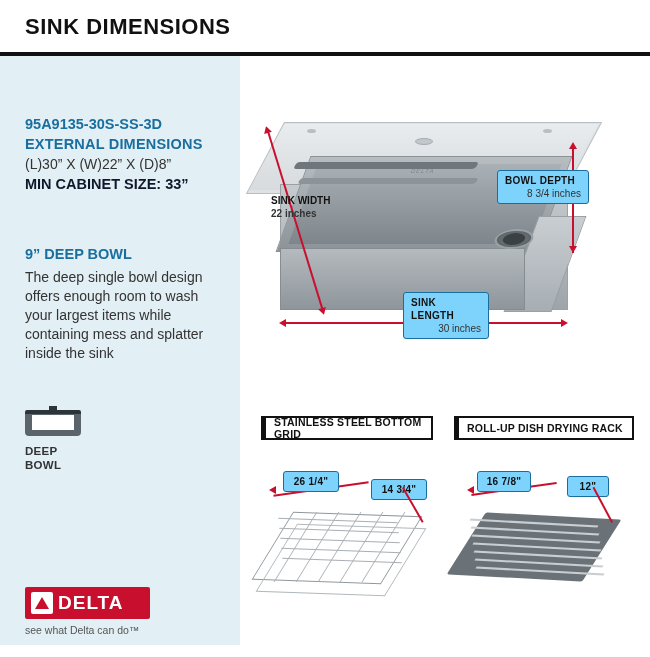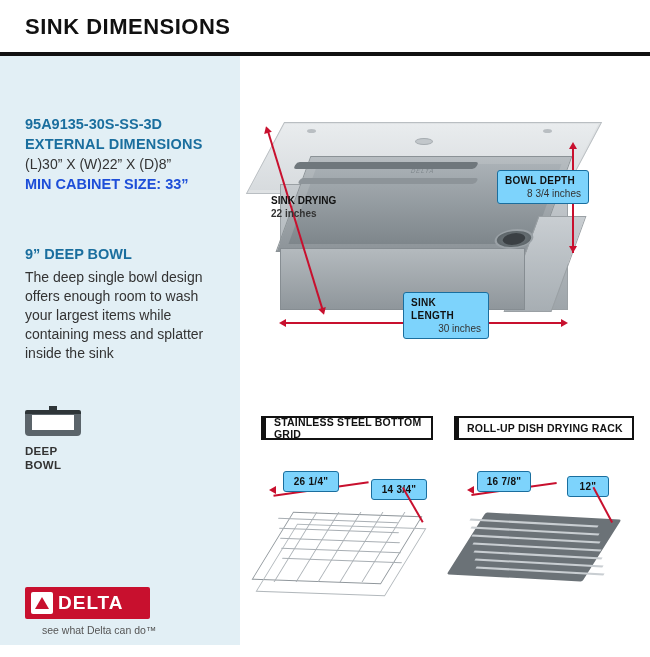--- a/index.html
+++ b/index.html
@@ -75,21 +75,21 @@
     position: absolute;
     left: 25px; top: 100px;
     font-size: 14px;
     color: #333333;
   }
   .min-cab {
     position: absolute;
     left: 25px; top: 120px;
     font-size: 14.5px;
     font-weight: bold;
-    color: #1d4ed8;
+    color: #0f172a;
   }
 
   .deep-bowl-head {
     position: absolute;
     left: 25px; top: 190px;
     font-size: 14.5px;
     font-weight: bold;
     color: #1a6e9e;
   }
   .deep-bowl-body {
@@ -168,21 +168,21 @@
   .delta-word {
     position: absolute;
     left: 33px; top: 5px;
     font-size: 19px;
     font-weight: bold;
     color: #ffffff;
     letter-spacing: 1px;
   }
   .delta-tag {
     position: absolute;
-    left: 42px; top: 568px;
+    left: 25px; top: 568px;
     font-size: 10.5px;
     color: #555555;
   }
 
   
   .right-area {
     position: absolute;
     left: 243px; top: 56px;
     width: 407px; height: 601px;
     background: #ffffff;
@@ -515,21 +515,21 @@
       <span class="t1">BOWL DEPTH</span>
       <span class="t2">8 3/4 inches</span>
     </div>
 
     <div class="callout" style="left:160px; top:236px; width:86px;">
       <span class="t1">SINK LENGTH</span>
       <span class="t2">30 inches</span>
     </div>
 
     <div class="plain-label" style="left:28px; top:138px;">
-      <span>SINK DRYING</span>
+      <span>SINK WIDTH</span>
       <span class="sub">22 inches</span>
     </div>
 
     <div class="sec-bar" style="left:211px; top:360px; width:180px;">
       <span>ROLL-UP DISH DRYING RACK</span>
     </div>
     <div class="sec-bar" style="left:18px; top:360px; width:172px;">
       <span>STAINLESS STEEL BOTTOM GRID</span>
     </div>
 

